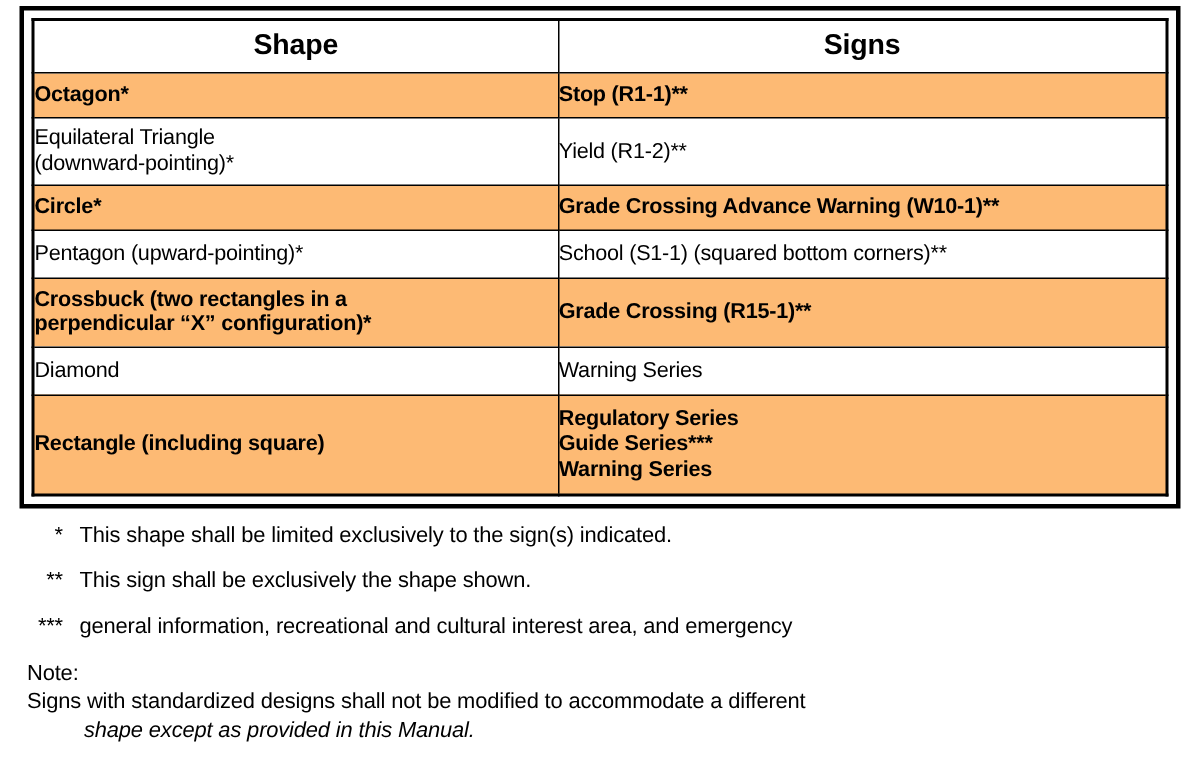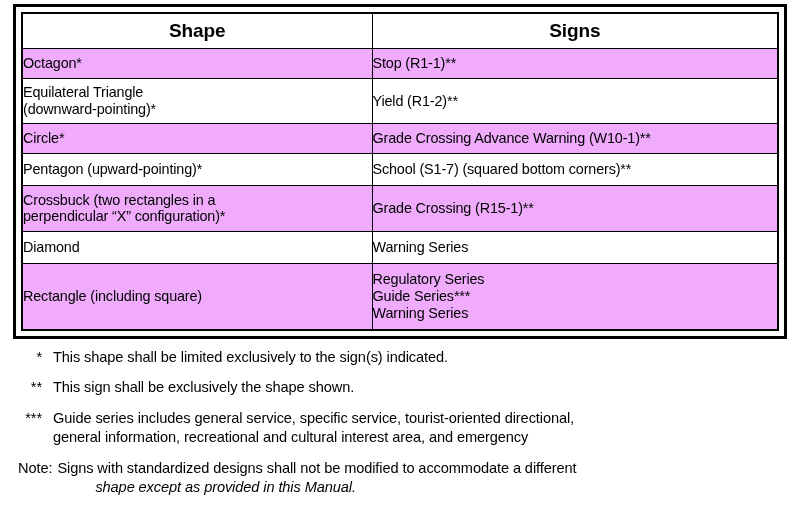--- a/index.html
+++ b/index.html
@@ -66,21 +66,22 @@
   }
 
   tbody td {
     font-size: 14.4px;
     line-height: 1.16;
     padding: 4px 0 4px 9px;
     letter-spacing: -0.15px;
   }
 
   tbody tr.shaded td {
-    background: #f0abfc;
+    background: #fdba74;
+    font-weight: bold;
   }
   tbody tr.plain td {
     background: #ffffff;
   }
 
   tbody td.cell-signs {
   }
 
   tbody td .line {
     display: block;
@@ -135,20 +136,21 @@
 
   .note-row .note-text .line {
     display: block;
   }
 
   .note-row.triple { margin-bottom: 12px; }
 
   .note-row.final {
     margin-bottom: 0;
     padding-left: 5px;
+    flex-direction: column;
   }
   .note-row.final .note-text .line.indent {
     padding-left: 38px;
     font-style: italic;
   }
 </style>
 </head>
 <body>
 
 <div class="page">
@@ -193,21 +195,21 @@
           <td class="cell-signs">
             <span class="line">Grade Crossing Advance Warning (W10-1)**</span>
           </td>
         </tr>
 
         <tr class="plain r-pentagon">
           <td class="cell-shape">
             <span class="line">Pentagon (upward-pointing)*</span>
           </td>
           <td class="cell-signs">
-            <span class="line">School (S1-7) (squared bottom corners)**</span>
+            <span class="line">School (S1-1) (squared bottom corners)**</span>
           </td>
         </tr>
 
         <tr class="shaded r-crossbuck">
           <td class="cell-shape">
             <span class="line">Crossbuck (two rectangles in a</span>
             <span class="line">perpendicular “X” configuration)*</span>
           </td>
           <td class="cell-signs">
             <span class="line">Grade Crossing (R15-1)**</span>
@@ -250,21 +252,20 @@
     <div class="note-row">
       <span class="marker">**</span>
       <span class="note-text">
         <span class="line">This sign shall be exclusively the shape shown.</span>
       </span>
     </div>
 
     <div class="note-row triple">
       <span class="marker">***</span>
       <span class="note-text">
-        <span class="line">Guide series includes general service, specific service, tourist-oriented directional,</span>
         <span class="line">general information, recreational and cultural interest area, and emergency</span>
       </span>
     </div>
 
     <div class="note-row final">
       <span class="marker note-label">Note:</span>
       <span class="note-text">
         <span class="line">Signs with standardized designs shall not be modified to accommodate a different</span>
         <span class="line indent">shape except as provided in this Manual.</span>
       </span>

